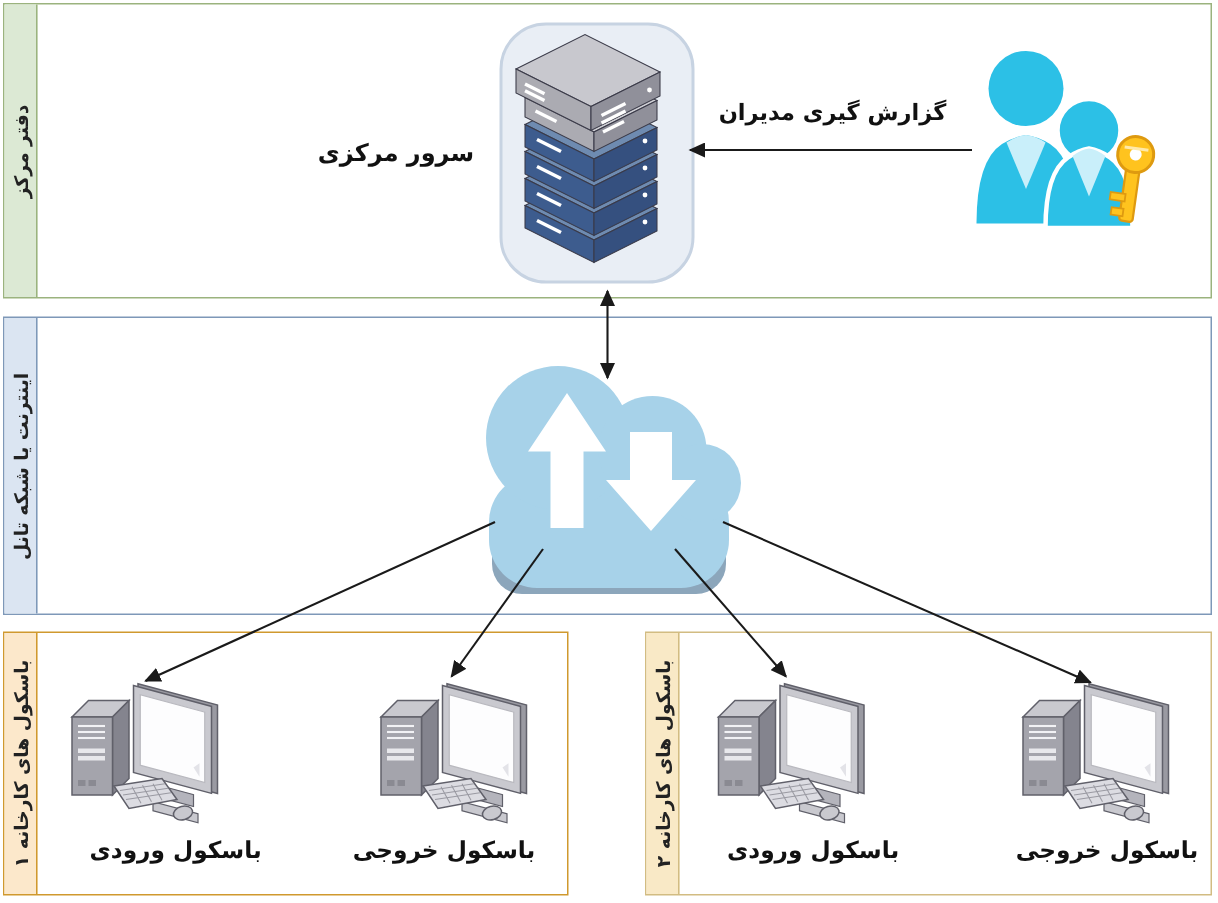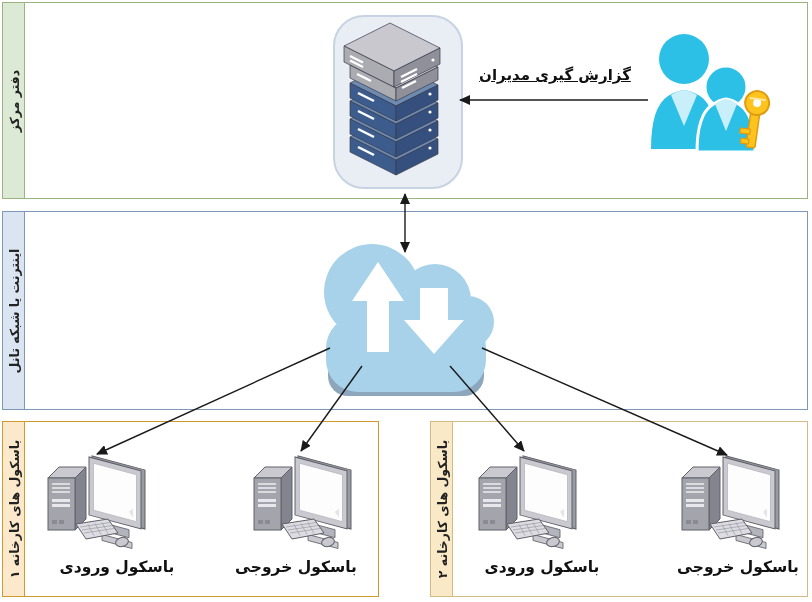--- a/index.html
+++ b/index.html
@@ -22,21 +22,21 @@
     transform:translate(-50%,-50%) rotate(-90deg);
     white-space:nowrap; direction:rtl;
     font-size:12.5px; font-weight:bold; color:#222;
   }
   svg.layer { position:absolute; left:0; top:0; z-index:2; }
   .lbl {
     position:absolute; z-index:3; direction:rtl; text-align:center;
     color:#111; font-weight:bold;
   }
   #lbl-server   { left:203px; top:92px;  width:122px; font-size:16px; }
-  #lbl-managers { left:462px; top:66px;  width:186px; font-size:15px;text-decoration:underline; }
+  #lbl-managers { left:462px; top:66px;  width:186px; font-size:15px; }
   #lbl-f1-entry { left:43px;  top:558px; width:148px; font-size:15.5px; }
   #lbl-f1-exit  { left:222px; top:558px; width:148px; font-size:15.5px; }
   #lbl-f2-entry { left:468px; top:558px; width:148px; font-size:15.5px; }
   #lbl-f2-exit  { left:662px; top:558px; width:152px; font-size:15.5px; }
 </style>
 </head>
 <body>
 
 <div class="canvas">
 
@@ -197,19 +197,20 @@
       <line x1="648" y1="100" x2="460" y2="100" marker-end="url(#ah)"></line>
       <line x1="405" y1="222" x2="405" y2="194" marker-end="url(#ah)"></line>
       <line x1="405" y1="222" x2="405" y2="252" marker-end="url(#ah)"></line>
       <line x1="330" y1="348" x2="97" y2="454" marker-end="url(#ah)"></line>
       <line x1="362" y1="366" x2="301" y2="451" marker-end="url(#ah)"></line>
       <line x1="450" y1="366" x2="524" y2="451" marker-end="url(#ah)"></line>
       <line x1="482" y1="348" x2="727" y2="455" marker-end="url(#ah)"></line>
     </g>
   </svg>
 
+  <div class="lbl" id="lbl-server">سرور مرکزی</div>
   <div class="lbl" id="lbl-managers">گزارش گیری مدیران</div>
   <div class="lbl" id="lbl-f1-entry">باسکول ورودی</div>
   <div class="lbl" id="lbl-f1-exit">باسکول خروجی</div>
   <div class="lbl" id="lbl-f2-entry">باسکول ورودی</div>
   <div class="lbl" id="lbl-f2-exit">باسکول خروجی</div>
 
 </div>
 
 </body></html>

